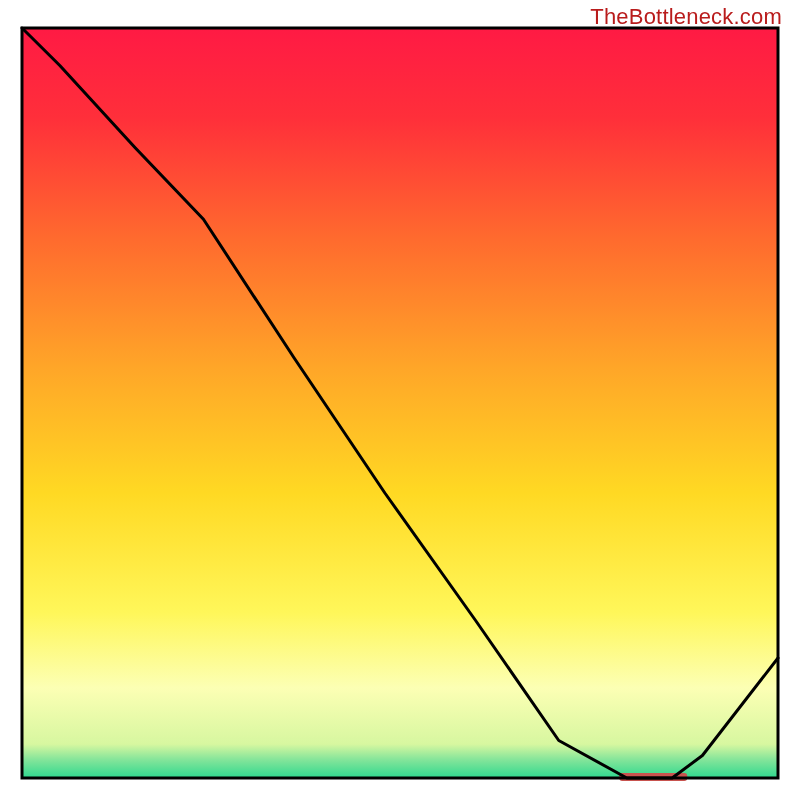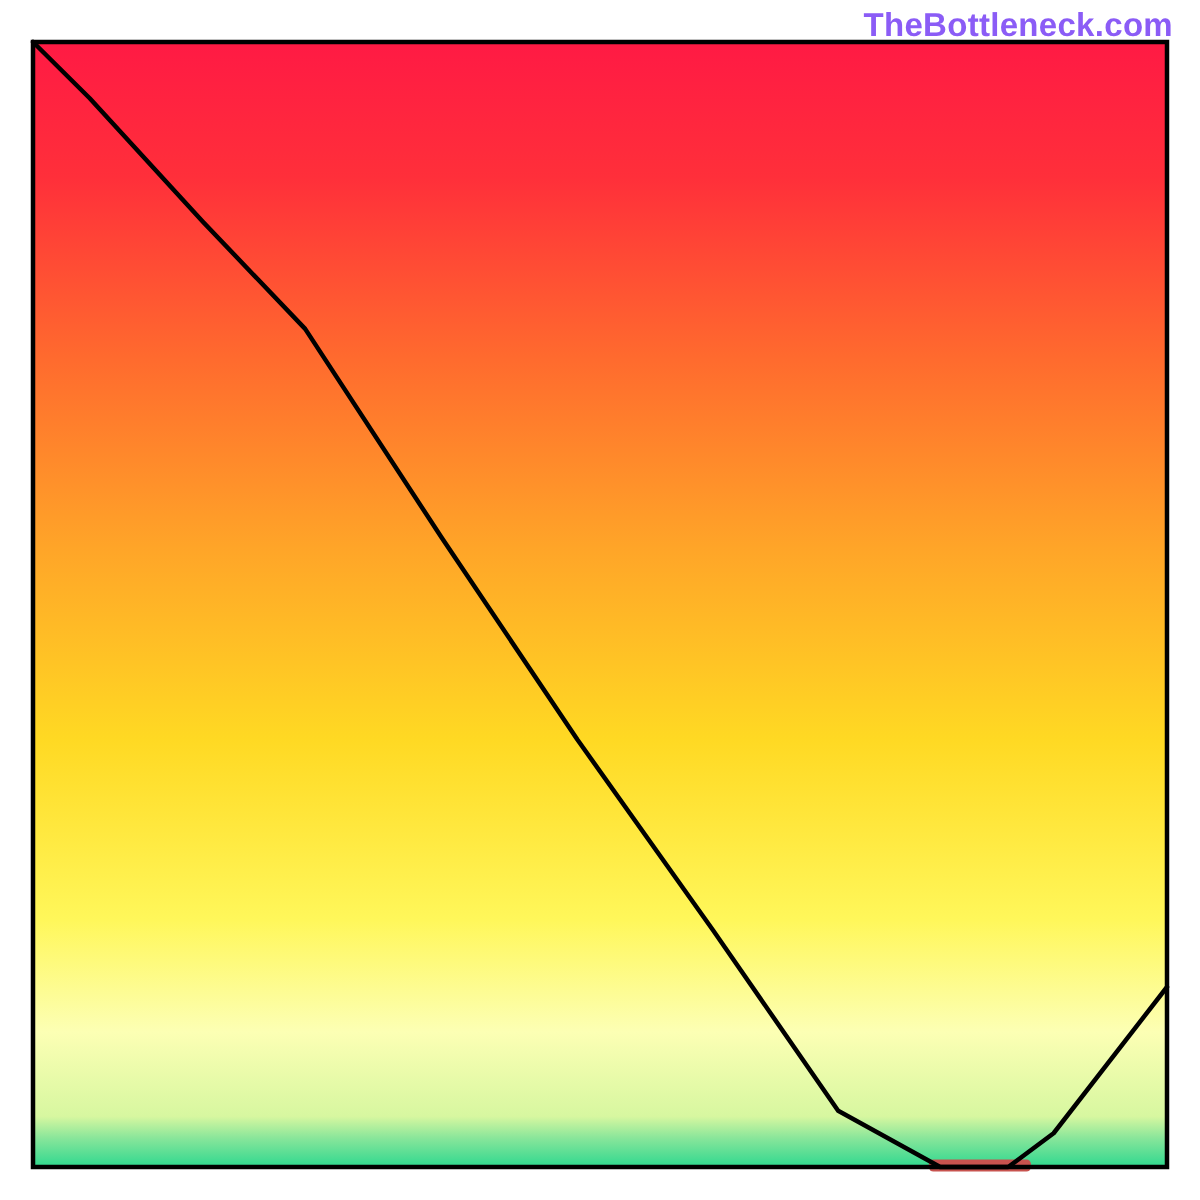--- a/index.html
+++ b/index.html
@@ -13,22 +13,22 @@
   .stage {
     position: relative;
     width: 800px;
     height: 800px;
   }
   .watermark {
     position: absolute;
     top: 4px;
     right: 18px;
     font-size: 22px;
-    font-weight: 700;
-    color: #8b5cf6;
+    font-weight: 400;
+    color: #b91c1c;
     letter-spacing: 0.2px;
   }
   svg {
     display: block;
   }
 </style>
 </head>
 <body>
 
 <div class="stage">

